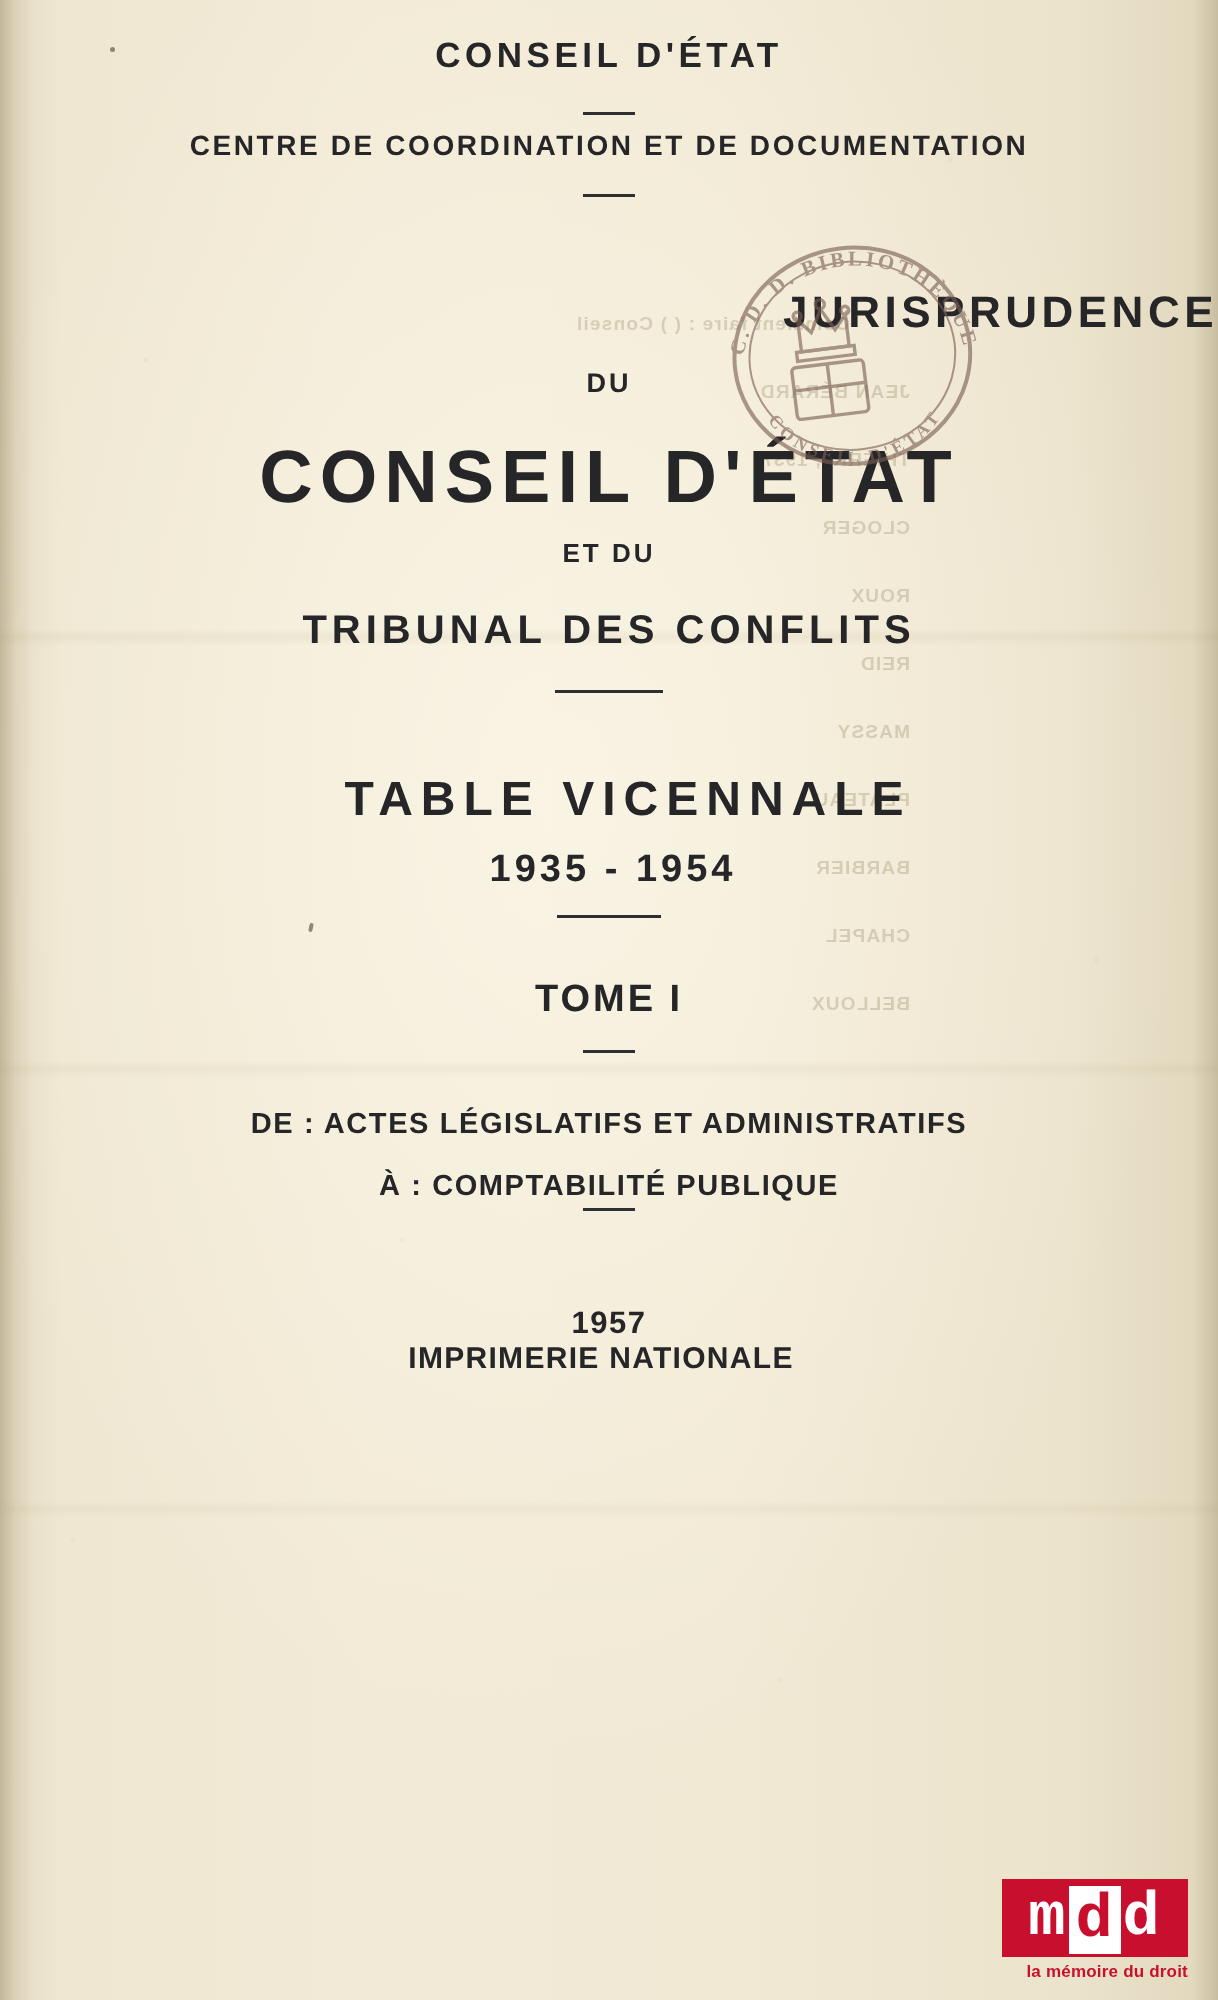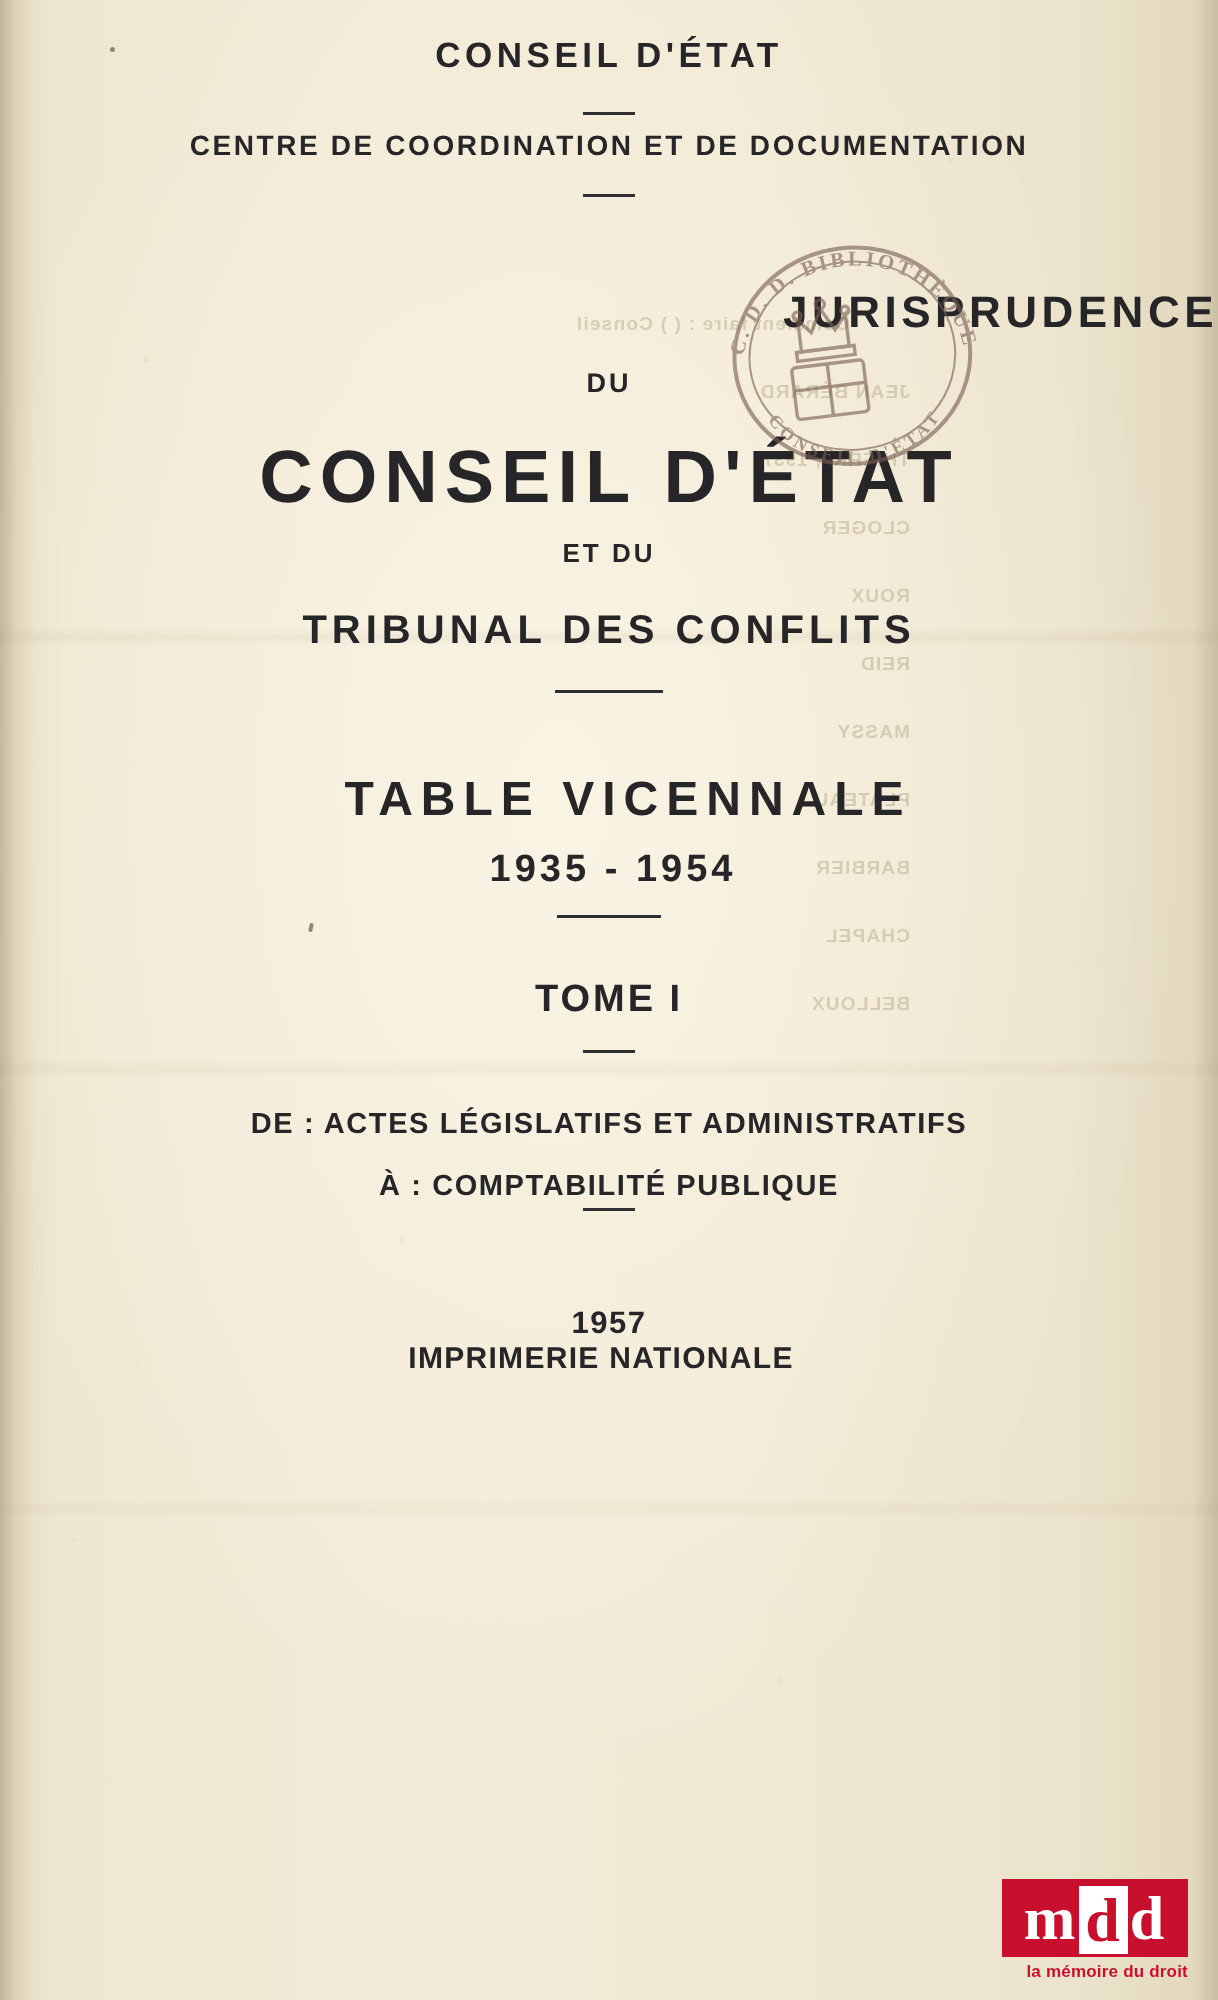--- a/index.html
+++ b/index.html
@@ -196,21 +196,21 @@
     background: #c8102e;
     height: 78px;
     width: 186px;
     margin-left: auto;
     position: relative;
   }
   .logo-letters {
     position: absolute;
     inset: 0;
     color: #ffffff;
-    font-family: Liberation Serif, serif;
+    font-family: Liberation Mono, monospace;
     font-weight: bold;
     font-size: 62px;
     letter-spacing: 2px;
     line-height: 78px;
     text-align: center;
   }
   .logo-letters .mid {
     display: inline-block;
     background: #ffffff;
     color: #c8102e;

